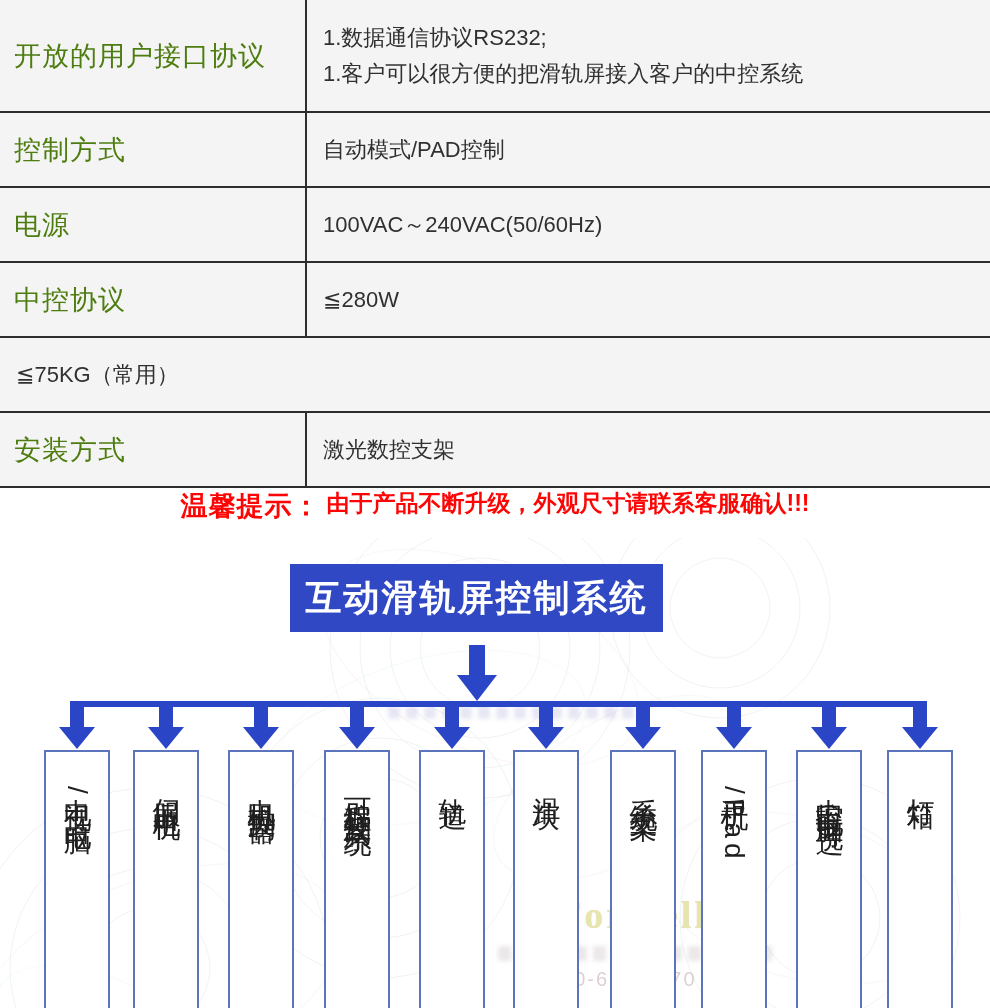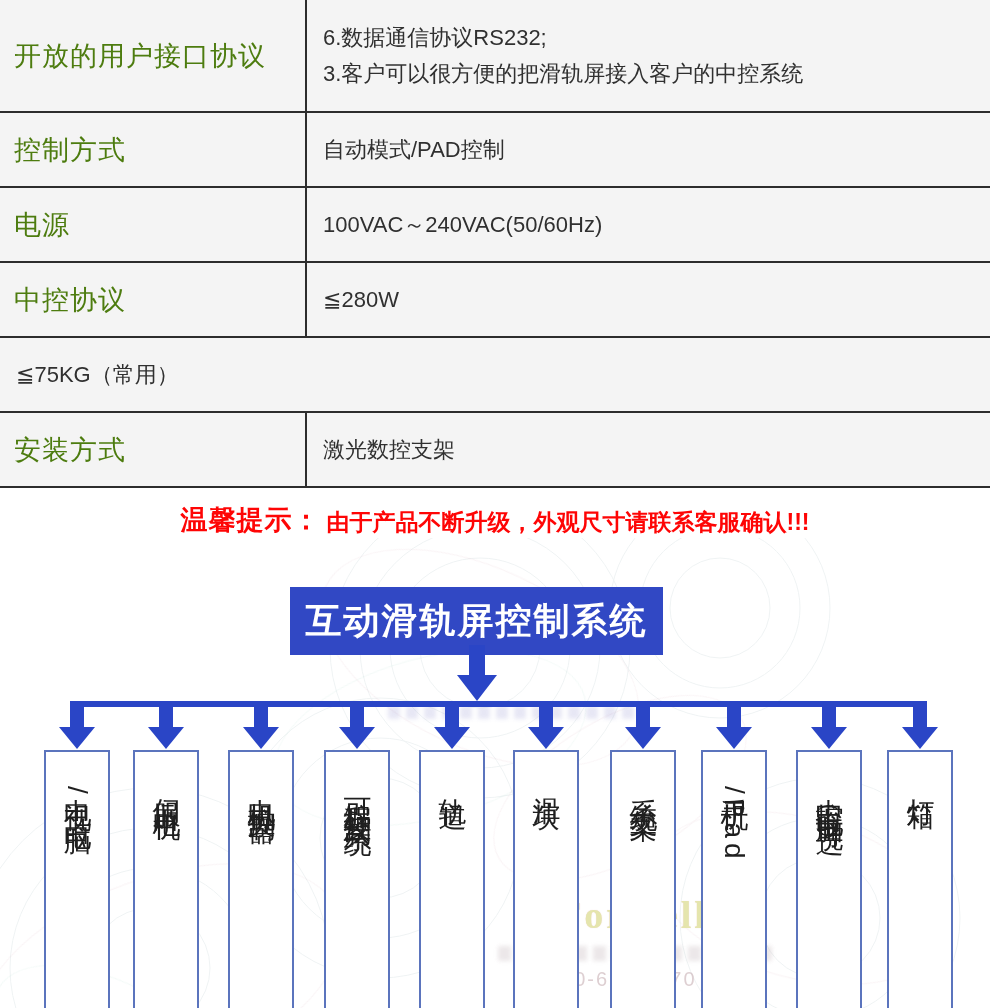--- a/index.html
+++ b/index.html
@@ -15,21 +15,21 @@
     width:307px; border-right:2px solid #2d2d2d;
     display:flex; align-items:center; padding-left:14px;
     font-size:27px; font-weight:normal; color:#4d7c0f; letter-spacing:1px;
   }
   .spec-value {
     flex:1; display:flex; flex-direction:column; justify-content:center;
     padding-left:16px; font-size:22px; color:#303030; line-height:36px;
   }
 
   
-  .notice { height:50px; display:flex; align-items:flex-end; justify-content:center; }
+  .notice { height:50px; display:flex; align-items:flex-start; justify-content:center; }
   .notice-prefix { color:#fe0505; font-weight:bold; font-size:27px; letter-spacing:1px; }
   .notice-text { color:#fe0505; font-weight:bold; font-size:23px; margin-left:6px; }
 
   
   .diagram { position:relative; width:990px; height:560px; }
   .wm { position:absolute; pointer-events:none; }
   .wm-svg { left:0; top:0; }
   .wm-brand {
     left:558px; top:355px; font-size:38px; font-weight:bold; letter-spacing:3px;
     color:#dcdd92; opacity:.75; text-shadow:0 0 1px rgba(205,110,110,.4);
@@ -44,21 +44,21 @@
     left:388px; top:168px; width:250px; height:13px; border-radius:2px;
     background:repeating-linear-gradient(90deg, rgba(150,150,210,.45) 0 12px, rgba(150,150,210,0) 12px 18px);
     filter:blur(2px); opacity:.5;
   }
   .wm-phone {
     left:548px; top:430px; font-size:20px; letter-spacing:2px;
     color:#ccb6ba; opacity:.65;
   }
 
   .title-box {
-    position:absolute; left:290px; top:49px; width:373px; height:68px;
+    position:absolute; left:290px; top:26px; width:373px; height:68px;
     background:#3148c4; color:#ffffff; font-size:36px; font-weight:bold;
     display:flex; align-items:center; justify-content:center; letter-spacing:2px;
   }
 
   .stem { position:absolute; background:#2a45c6; }
   .head { position:absolute; width:0; height:0; }
   .center-stem { left:469px; top:107px; width:16px; height:30px; }
   .center-head { left:457px; top:137px; border-left:20px solid transparent; border-right:20px solid transparent; border-top:26px solid #2a45c6; }
   .hline { position:absolute; left:70px; top:163px; width:857px; height:6px; background:#2a45c6; }
 
@@ -77,22 +77,22 @@
 </style>
 </head>
 <body>
 
 <div class="page">
 
   <section class="spec-table">
     <div class="spec-row first">
       <div class="spec-label">开放的用户接口协议</div>
       <div class="spec-value">
-        <div>6.数据通信协议RS232;</div>
-        <div>3.客户可以很方便的把滑轨屏接入客户的中控系统</div>
+        <div>1.数据通信协议RS232;</div>
+        <div>1.客户可以很方便的把滑轨屏接入客户的中控系统</div>
       </div>
     </div>
     <div class="spec-row">
       <div class="spec-label">控制方式</div>
       <div class="spec-value">
         <div>自动模式/PAD控制</div>
       </div>
     </div>
     <div class="spec-row">
       <div class="spec-label">电源</div>

